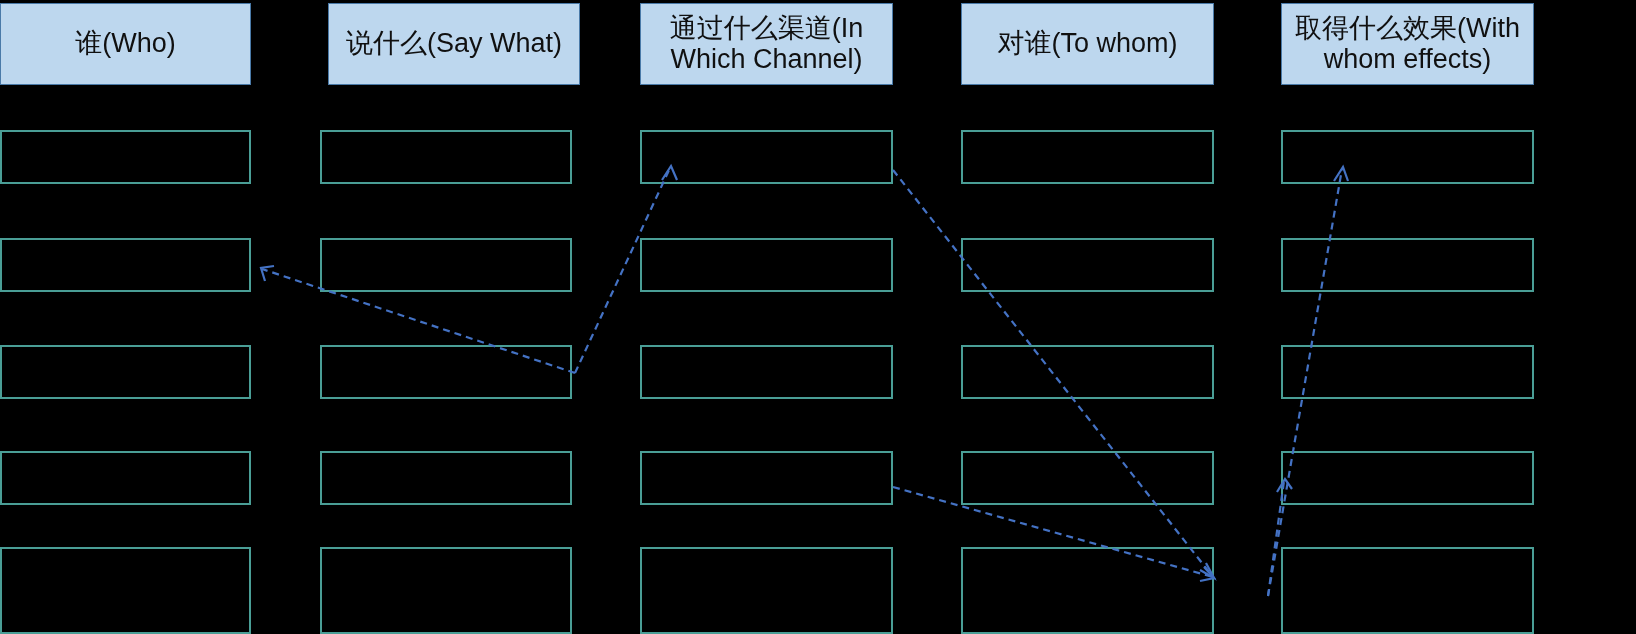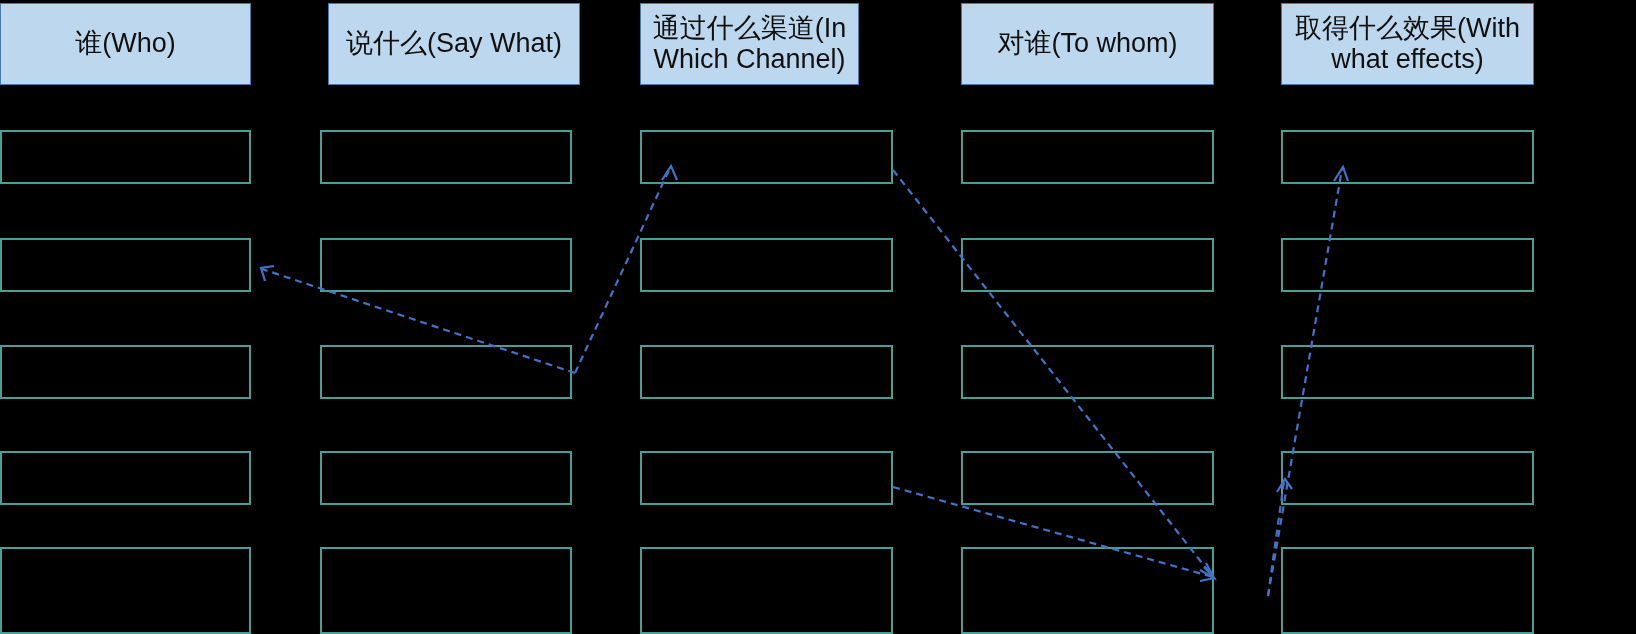--- a/index.html
+++ b/index.html
@@ -78,30 +78,30 @@
 <div id="canvas">
 
   <div class="header-cell" style="left:0px; top:3px; width:251px; height:82px;">
     <span>谁(Who)</span>
   </div>
 
   <div class="header-cell" style="left:328px; top:3px; width:252px; height:82px;">
     <span>说什么(Say What)</span>
   </div>
 
-  <div class="header-cell" style="left:640px; top:3px; width:219px; height:82px;">
+  <div class="header-cell" style="left:640px; top:3px; width:253px; height:82px;">
     <span>通过什么渠道(In Which Channel)</span>
   </div>
 
   <div class="header-cell" style="left:961px; top:3px; width:253px; height:82px;">
     <span>对谁(To whom)</span>
   </div>
 
   <div class="header-cell" style="left:1281px; top:3px; width:253px; height:82px;">
-    <span>取得什么效果(With what effects)</span>
+    <span>取得什么效果(With whom effects)</span>
   </div>
 
   <div class="cell-box" style="left:0px; top:130px; width:251px; height:54px;">
     <span></span>
   </div>
   <div class="cell-box" style="left:0px; top:238px; width:251px; height:54px;">
     <span></span>
   </div>
   <div class="cell-box" style="left:0px; top:345px; width:251px; height:54px;">
     <span></span>

